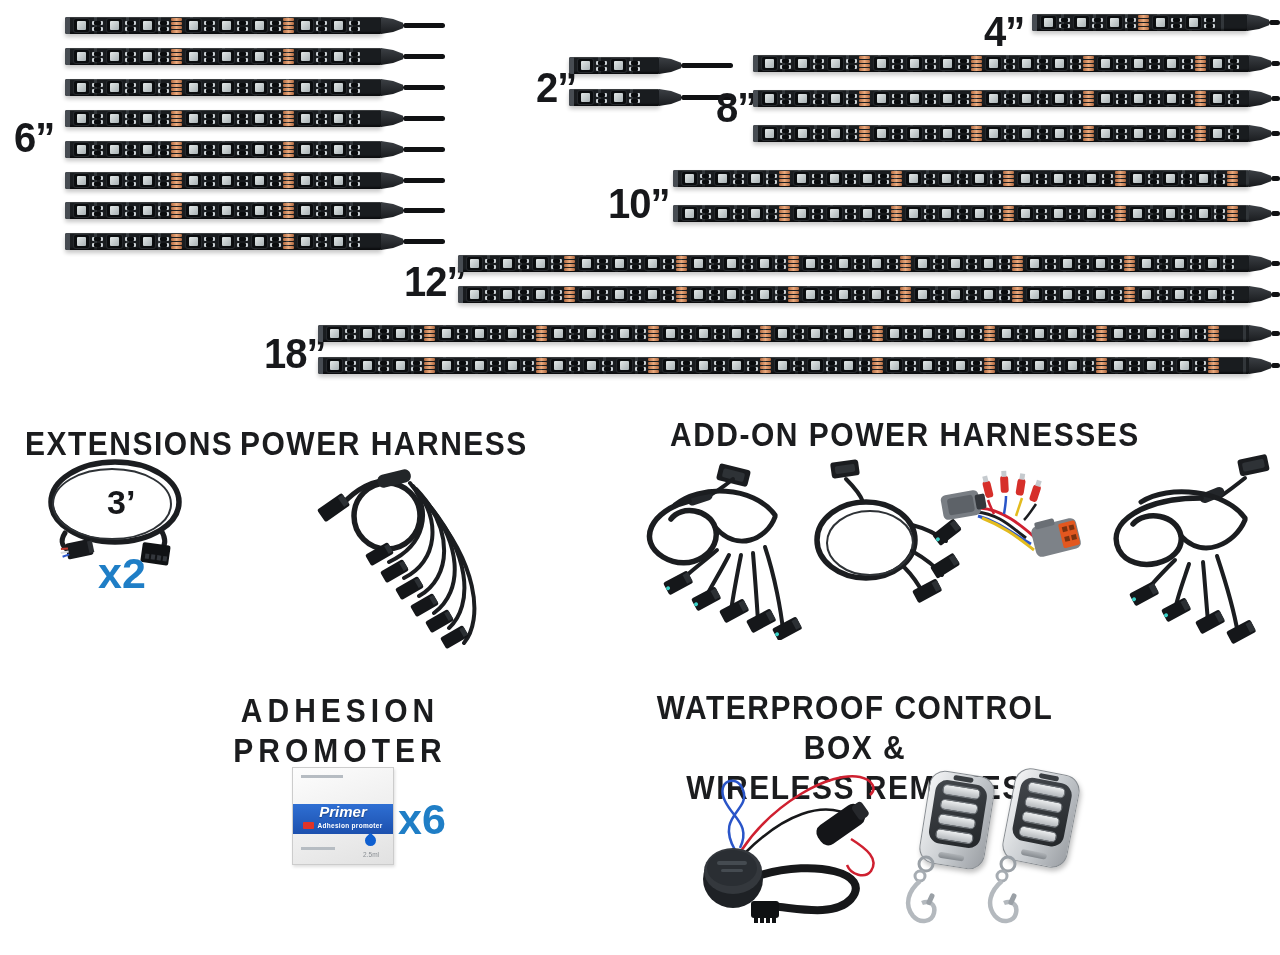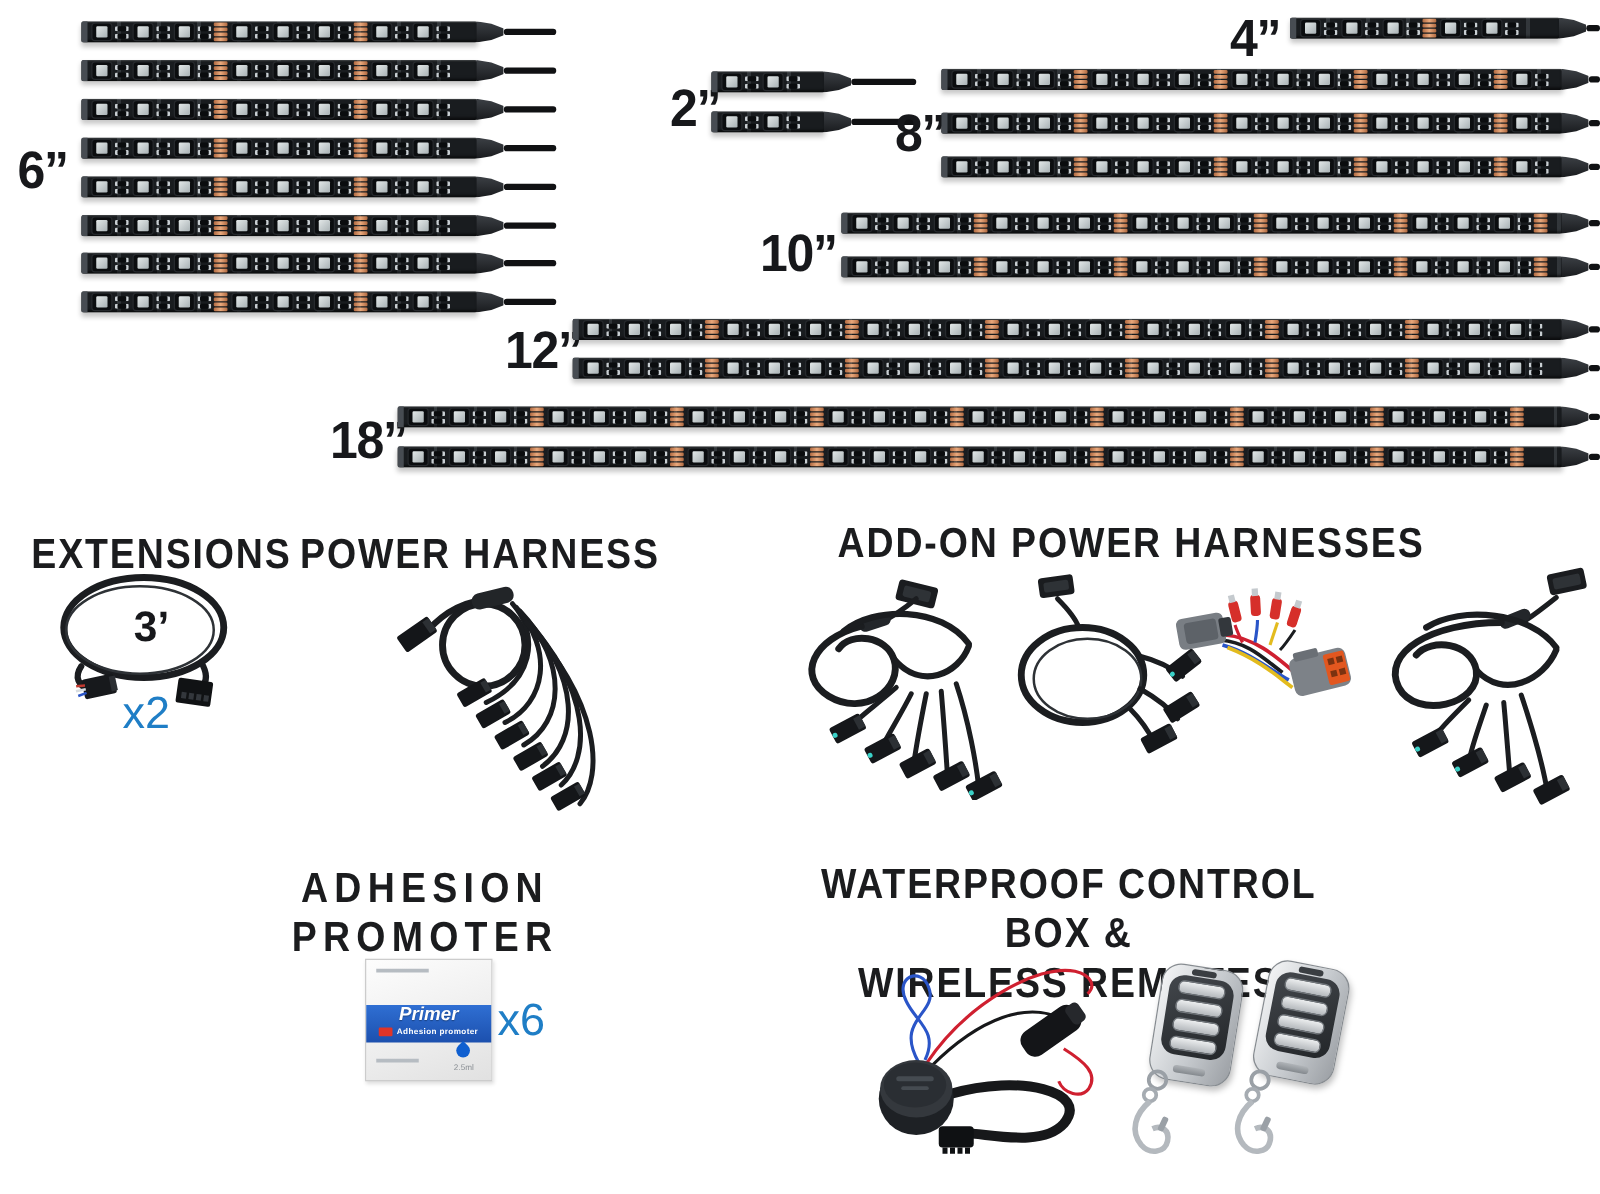--- a/index.html
+++ b/index.html
@@ -5,21 +5,21 @@
   html,body{margin:0;padding:0;background:#ffffff;}
   #canvas{position:relative;width:1280px;height:955px;background:#ffffff;overflow:hidden;
           font-family:"Liberation Sans", sans-serif;}
 
   
   .size-label{position:absolute;font-size:40px;font-weight:800;color:#17181b;line-height:1;
               transform:scaleY(1.05);transform-origin:left top;letter-spacing:-1px;white-space:nowrap;}
   .heading{position:absolute;font-size:30px;font-weight:800;color:#1b1c1e;line-height:1.18;
            letter-spacing:1.5px;white-space:nowrap;transform:scaleY(1.12);transform-origin:left top;}
   .heading.center{text-align:center;transform-origin:center top;white-space:normal;}
-  .qty-label{position:absolute;font-size:36px;font-weight:400;line-height:1;}
+  .qty-label{position:absolute;font-size:43px;font-weight:700;line-height:1;}
   .len-label{position:absolute;font-size:34px;font-weight:800;color:#17181b;line-height:1;}
 
   
   .strip-group{position:absolute;left:0;top:0;width:100%;height:100%;pointer-events:none;}
   .strip-row{position:absolute;height:17px;display:flex;align-items:center;}
   .strip-body{height:17px;display:flex;align-items:center;flex:0 0 auto;overflow:hidden;
               background:#191c1f;border-radius:2px;
               background-image:repeating-linear-gradient(90deg, transparent 0 29px, rgba(150,160,168,.20) 29px 32px);
               box-shadow:0 3px 4px rgba(0,0,0,.22), inset 0 1px 0 rgba(255,255,255,.14), inset 0 -2px 2px rgba(0,0,0,.55);}
   .cap{flex:0 0 5px;height:17px;background:#474c52;}

